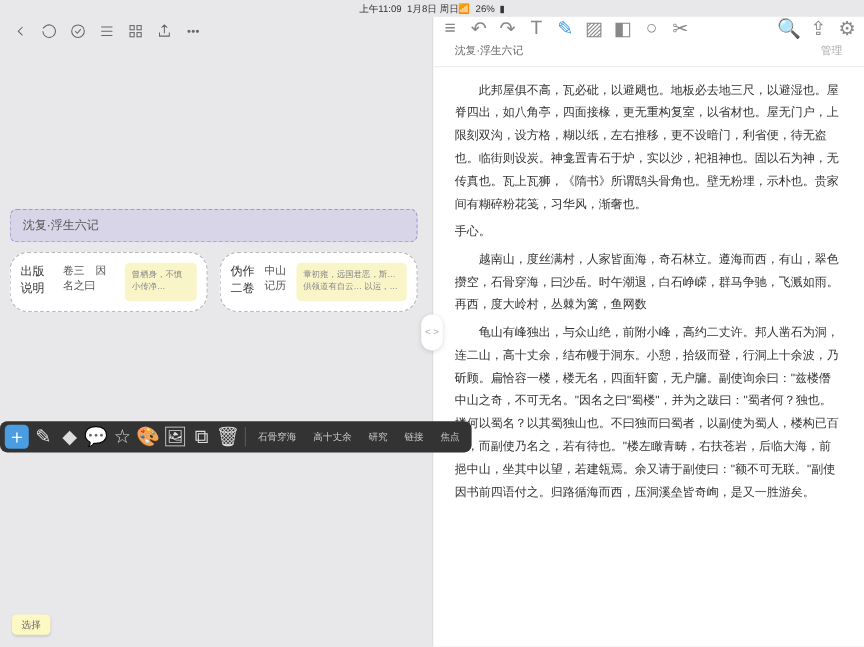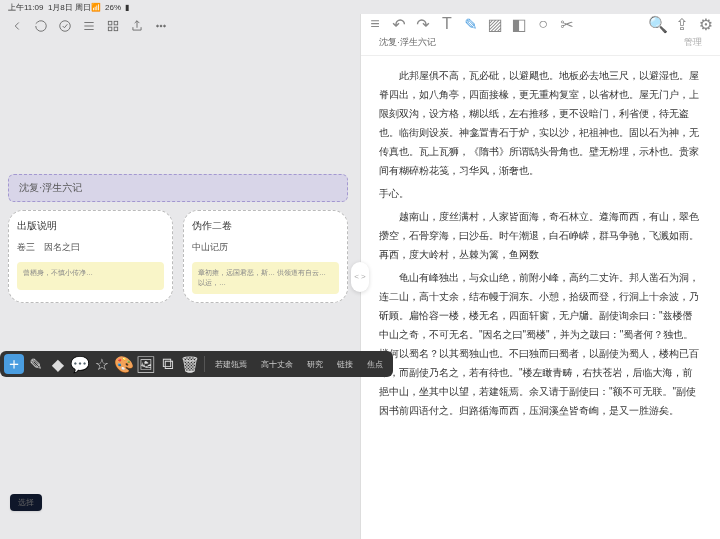--- a/index.html
+++ b/index.html
@@ -1,46 +1,46 @@
 <!DOCTYPE html>
 <html><head>
 <meta charset="utf-8">
 <style>
 *{margin:0;padding:0;box-sizing:border-box;font-family:-apple-system,"PingFang SC",sans-serif}
 body{width:720px;height:539px;background:#e8e8ea;overflow:hidden;position:relative;display:flex;flex-direction:column}
-.status-bar{height:14px;display:flex;justify-content:flex-start;align-items:center;padding:0 8px;font-size:8px;color:#333;background:#e8e8ea}
+.status-bar{height:14px;display:flex;justify-content:center;align-items:center;padding:0 8px;font-size:8px;color:#333;background:#e8e8ea}
 .status-right{display:flex;gap:4px;align-items:center}
 .main{flex:1;display:flex;position:relative}
 .left-pane{width:50%;background:#e8e8ea;display:flex;flex-direction:column}
 .left-toolbar{height:24px;display:flex;align-items:center;gap:10px;padding:0 10px}
 .tb-icon{width:14px;height:14px;color:#666;cursor:pointer;display:flex;align-items:center;justify-content:center}
 .tb-icon svg{width:100%;height:100%;stroke:currentColor;fill:none;stroke-width:1.5}
 .right-pane{width:50%;background:#fff;display:flex;flex-direction:column;border-left:1px solid #ddd}
 .right-toolbar{display:flex;flex-direction:column;gap:4px;padding:4px 8px;border-bottom:1px solid #eee}
 .rt-row{display:flex;gap:12px;align-items:center}
 .rt-icon{width:12px;height:12px;color:#888;display:flex;align-items:center;justify-content:center}
 .rt-icon.active{color:#4a9de0}
 .rt-spacer{flex:1}
 .doc-title{font-size:9px;color:#666;padding:2px 10px;display:flex;justify-content:space-between}
 .doc-body{flex:1;overflow:hidden;padding:10px 18px;font-size:10px;line-height:1.9;color:#333}
 .doc-body p{text-indent:2em;margin-bottom:4px}
 .mind-map{position:absolute;left:8px;top:160px;width:340px}
 .root-node{background:#d8d5e8;border:1.5px dashed #a398d0;border-radius:6px;padding:6px 10px;font-size:10px;color:#555;margin-bottom:8px}
 .cards-row{display:flex;gap:10px}
-.card{flex:1;background:#fff;border:1.5px dashed #bbb;border-radius:15px;padding:8px;font-size:9px;color:#555;display:flex;flex-direction:column;gap:8px}
+.card{flex:1;background:#fff;border:1.5px dashed #bbb;border-radius:15px;padding:8px;font-size:9px;color:#555;display:flex;gap:8px}
 .card-title{font-size:10px;color:#333}
 .sub-title{font-size:9px;color:#555}
 .sticky{background:#f9f5c8;border-radius:4px;padding:6px;font-size:7px;color:#888;line-height:1.4;min-height:28px}
 .grab-handle{position:absolute;left:50%;top:50%;transform:translate(-50%,-50%);width:18px;height:30px;background:#fff;border-radius:9px;box-shadow:0 1px 4px rgba(0,0,0,.15);display:flex;align-items:center;justify-content:center;font-size:8px;color:#aaa}
 .bottom-toolbar{position:absolute;left:0;bottom:162px;background:#333;border-radius:6px;display:flex;align-items:center;padding:4px;gap:2px;height:26px}
 .bt-btn{width:20px;height:20px;display:flex;align-items:center;justify-content:center;color:#ddd;border-radius:4px}
 .bt-btn.plus{background:#4a9de0;color:#fff}
 .bt-sep{width:1px;height:16px;background:#555;margin:0 2px}
 .bt-txt{color:#ccc;font-size:8px;padding:0 6px;white-space:nowrap}
-.select-btn{position:absolute;left:10px;bottom:28px;background:#0f172a;border-radius:4px;padding:3px 8px;font-size:8px;color:#666;box-shadow:0 1px 2px rgba(0,0,0,.1)}
+.select-btn{position:absolute;left:10px;bottom:10px;background:#fef9c3;border-radius:4px;padding:3px 8px;font-size:8px;color:#666;box-shadow:0 1px 2px rgba(0,0,0,.1)}
 </style>
 </head>
 <body>
 
 <div class="status-bar">
   <div><span>上午11:09</span>&nbsp;&nbsp;<span>1月8日 周日</span></div>
   <div class="status-right">
     <span>📶</span>
     <span>26%</span>
     <span>▮</span>
@@ -115,21 +115,21 @@
       <div class="bt-btn plus">＋</div>
       <div class="bt-btn">✎</div>
       <div class="bt-btn">◆</div>
       <div class="bt-btn">💬</div>
       <div class="bt-btn">☆</div>
       <div class="bt-btn">🎨</div>
       <div class="bt-btn">🖼</div>
       <div class="bt-btn">⧉</div>
       <div class="bt-btn">🗑</div>
       <div class="bt-sep"></div>
-      <div class="bt-txt">若建瓴焉</div>
+      <div class="bt-txt">石骨穿海</div>
       <div class="bt-txt">高十丈余</div>
       <div class="bt-txt">研究</div>
       <div class="bt-txt">链接</div>
       <div class="bt-txt">焦点</div>
     </div>
 
     <div class="select-btn">选择</div>
   </div>
 
   <div class="right-pane">

